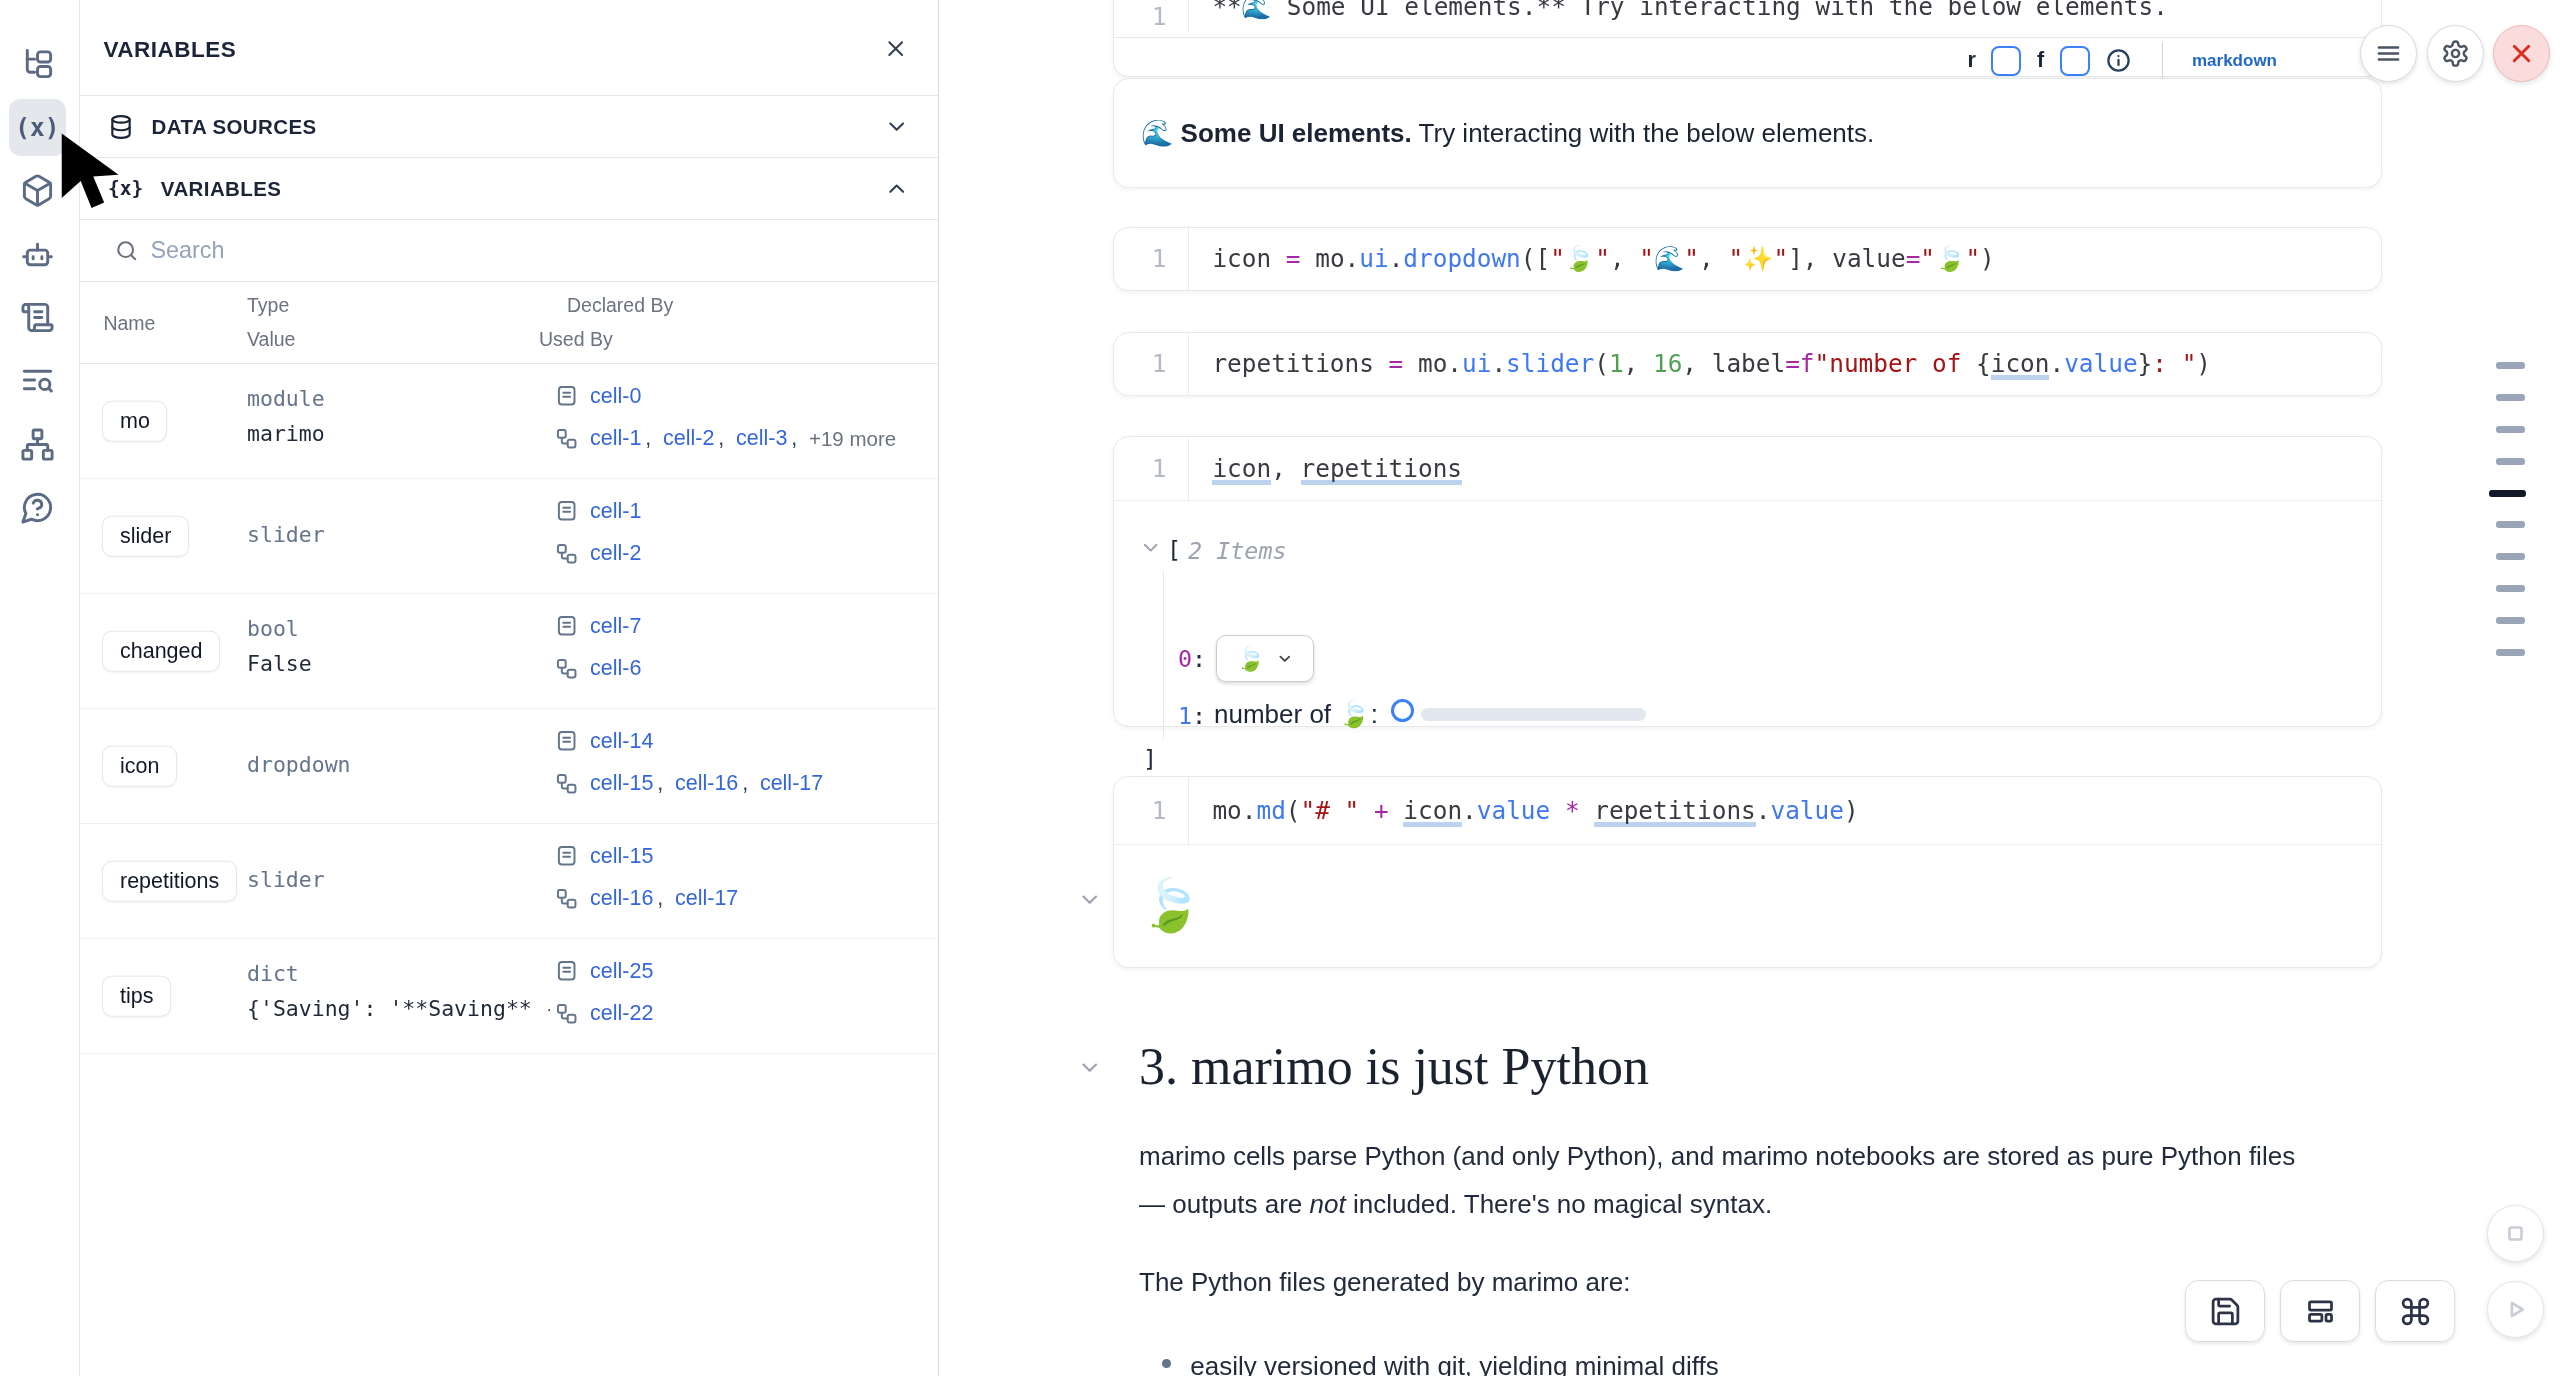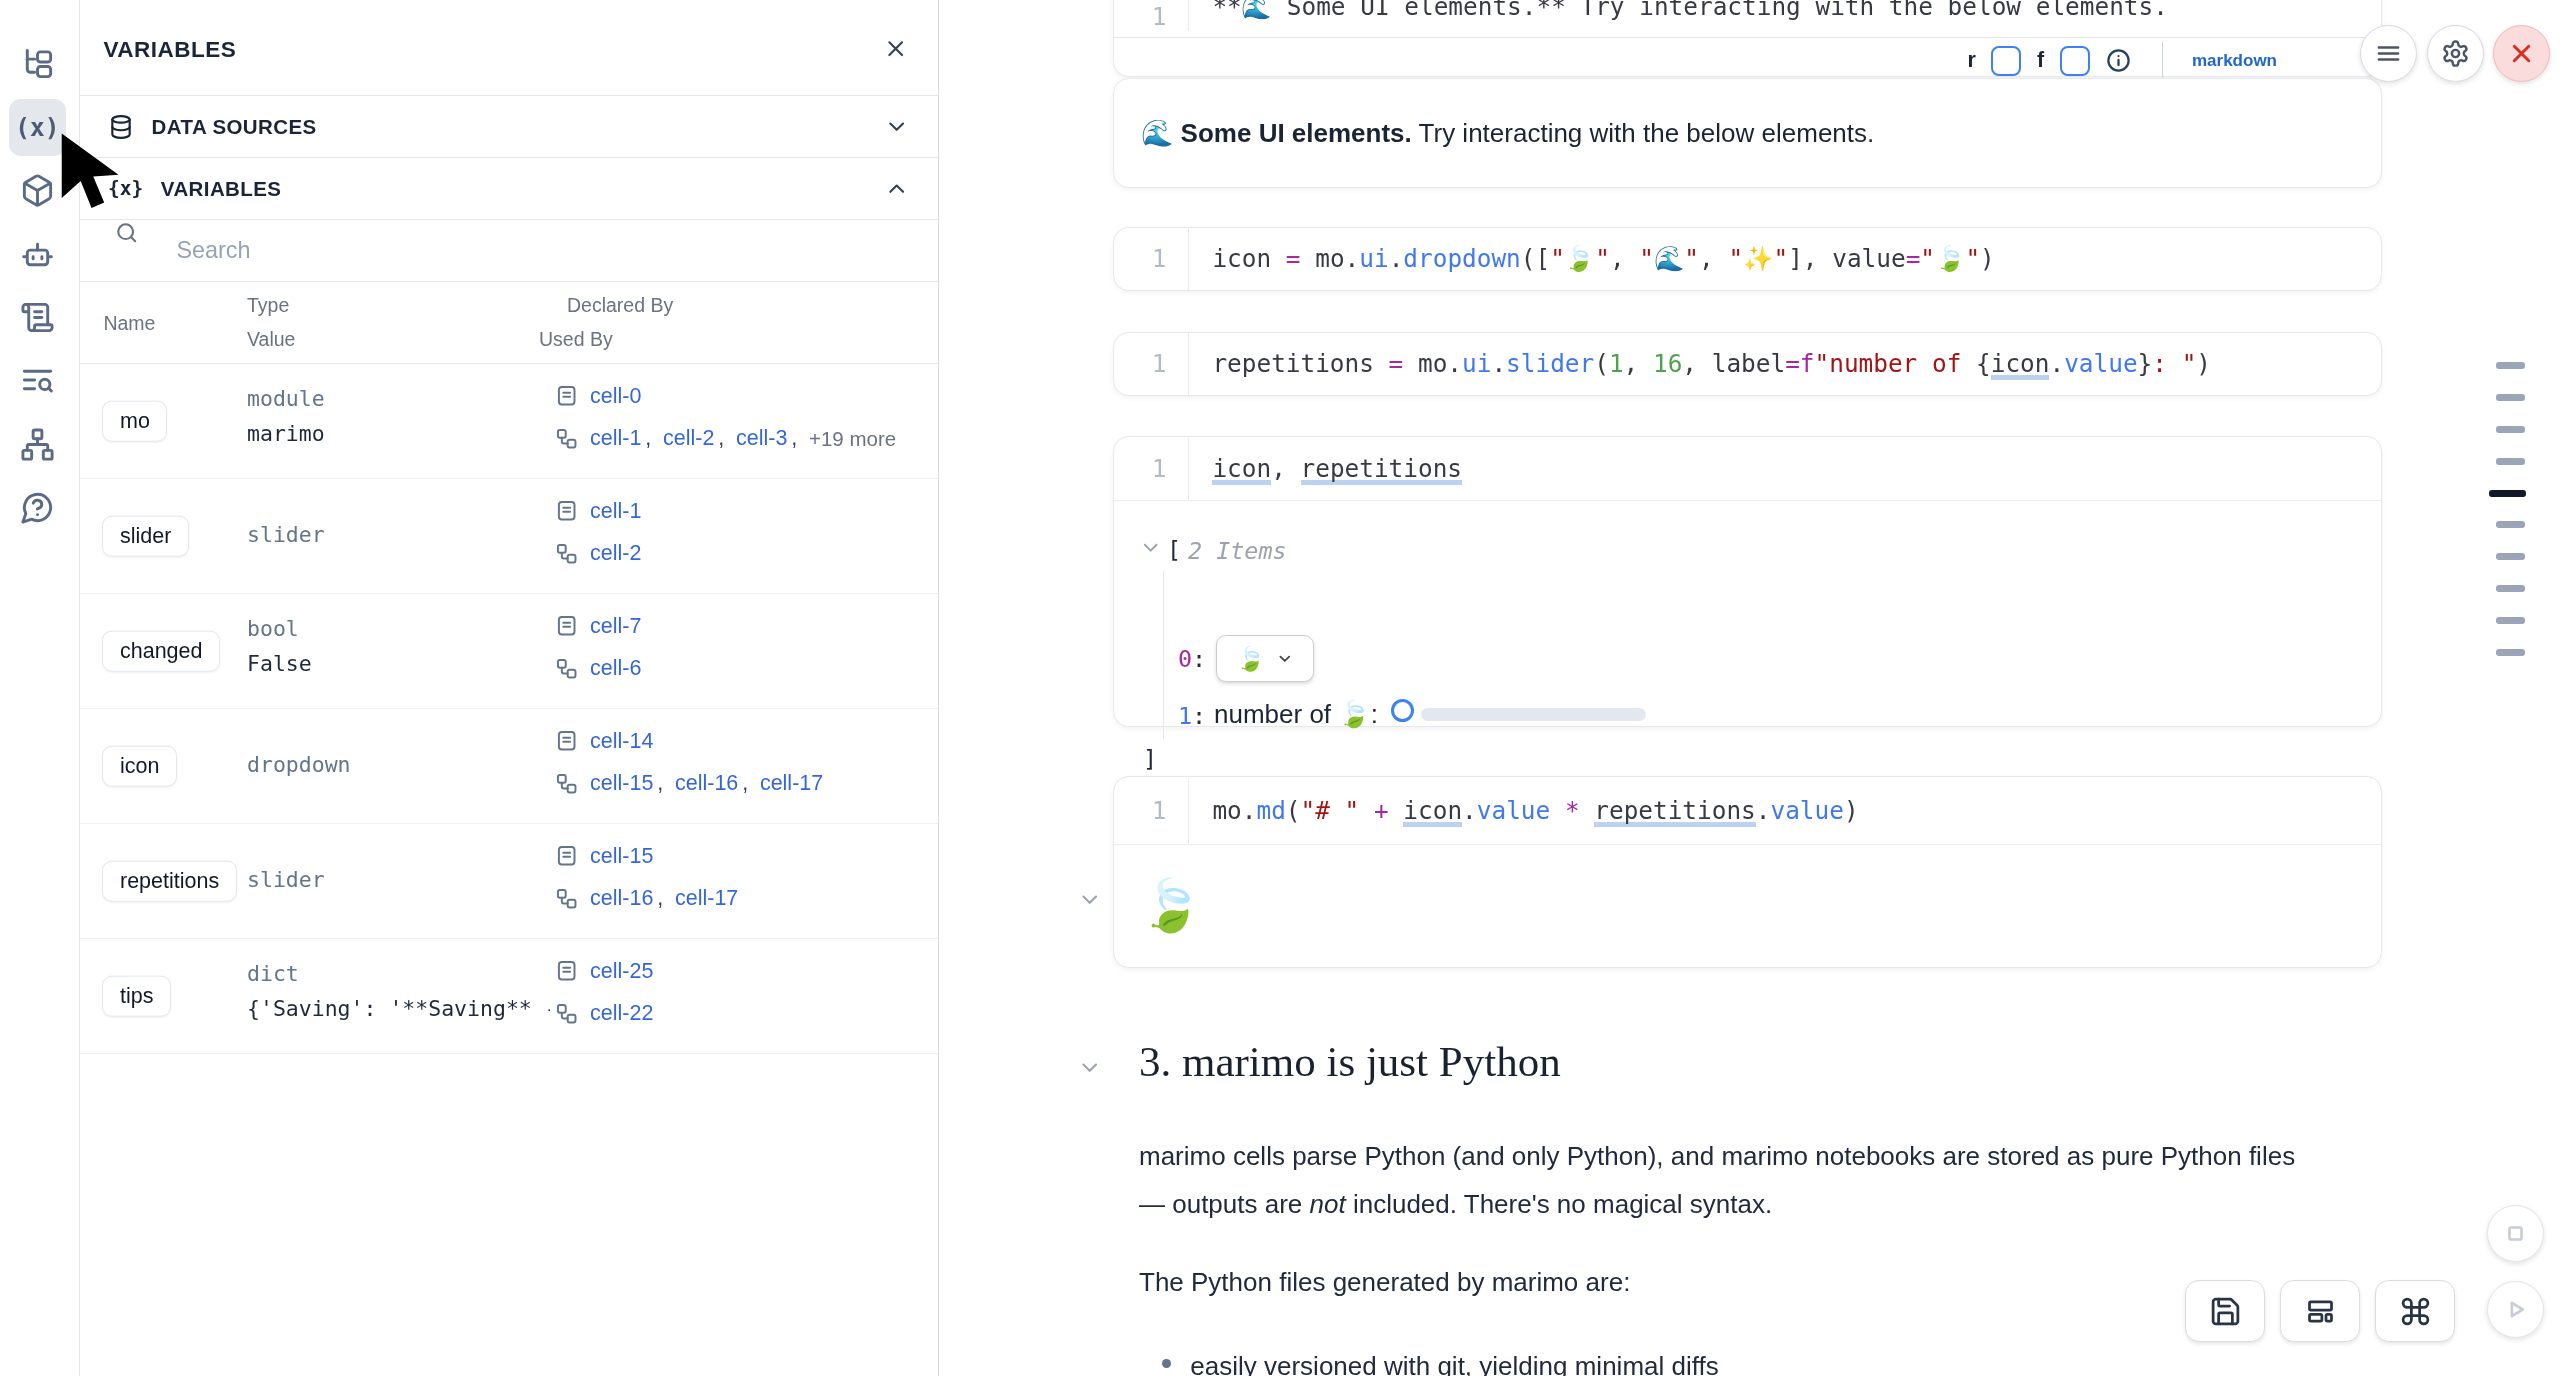--- a/index.html
+++ b/index.html
@@ -23,21 +23,21 @@
   .panel-header{position:relative;height:95px;border-bottom:1px solid #e5e7eb;}
   .panel-title{position:absolute;left:24.4px;top:37px;font-size:22.5px;font-weight:bold;letter-spacing:0.5px;color:#1b2537;}
   .panel-close{position:absolute;right:27px;top:33px;width:31px;height:31px;color:#374151;display:flex;align-items:center;justify-content:center;cursor:pointer;}
   .panel-close svg{width:25.4px;height:25.4px;stroke:#374151;stroke-width:2;fill:none;stroke-linecap:round;}
   .section-row{position:relative;height:61px;border-bottom:1px solid #e5e7eb;display:flex;align-items:center;padding:0 29px;gap:17.6px;}
   .section-label{font-size:20.5px;font-weight:bold;letter-spacing:0.4px;color:#1b2537;}
   .section-row svg.lead{width:26px;height:26px;stroke:#1b2537;stroke-width:2;fill:none;stroke-linecap:round;stroke-linejoin:round;}
   .section-chev{margin-left:auto;}
   .section-chev svg{width:25.4px;height:25.4px;stroke:#334155;stroke-width:2;fill:none;stroke-linecap:round;stroke-linejoin:round;}
   .sec-varicon{font-family:"DejaVu Sans Mono",monospace;font-size:19.5px;color:#1b2537;font-weight:bold;}
-  .search-row{position:relative;height:61px;border-bottom:1px solid #e5e7eb;display:flex;padding:0 35px;gap:35px;}
+  .search-row{position:relative;height:61px;border-bottom:1px solid #e5e7eb;display:flex;align-items:center;padding:0 35px;gap:9px;}
   .search-row svg{width:25.4px;height:25.4px;stroke:#6b7280;stroke-width:2;fill:none;stroke-linecap:round;}
   .search-input{border:none;outline:none;font-size:23.4px;color:#1f2937;flex:1;font-family:"Liberation Sans",sans-serif;}
   .search-input::placeholder{color:#94a3b8;}
   
   .thead{position:relative;height:81px;border-bottom:1px solid #e5e7eb;color:#6b7280;font-size:19.5px;}
   .thead .h-name{position:absolute;left:24.4px;top:30px;}
   .thead .h-type{position:absolute;left:168px;top:11.7px;}
   .thead .h-value{position:absolute;left:168px;top:46px;}
   .thead .h-declared{position:absolute;left:488px;top:11.7px;}
   .thead .h-used{position:absolute;left:460px;top:46px;}
@@ -99,21 +99,21 @@
   .slider-thumb{position:absolute;left:277px;top:198px;width:23.4px;height:23.4px;border-radius:50%;background:#fff;border:3.9px solid #3b82f6;box-sizing:border-box;cursor:pointer;}
   .cons-close{position:absolute;left:29px;top:244px;}
   
   .cell5{top:776px;height:192px;}
   .cell5 .editor{height:67px;border-bottom:1px solid #eceff2;}
   .cell5 .codepane{line-height:66px;height:66px;}
   .leafout{padding:35px 0 0 25.4px;font-size:51px;line-height:1;}
   .out-chev{position:absolute;z-index:3;}
   .out-chev svg{width:25.4px;height:25.4px;stroke:#9ca3af;stroke-width:2;fill:none;stroke-linecap:round;stroke-linejoin:round;}
   
-  .md-h1{position:absolute;left:1139px;top:1037px;font-family:"Liberation Serif",serif;font-size:43px;font-weight:500;color:#1a2230;}
+  .md-h1{position:absolute;left:1139px;top:1037px;font-family:"Liberation Serif",serif;font-size:52px;font-weight:500;color:#1a2230;}
   .md-p{position:absolute;left:1139px;width:1269px;font-size:26px;color:#212b3d;}
   .md-p i{font-style:italic;}
   .p1a{top:1141px;} .p1b{top:1189px;} .p2{top:1267px;}
   .md-li{position:absolute;left:1162px;top:1351px;font-size:26px;color:#212b3d;display:flex;gap:19.5px;align-items:baseline;}
   .li-dot{width:8.8px;height:8.8px;border-radius:50%;background:#64748b;position:relative;top:-6.8px;flex:none;}
   
   .circ-btn{position:absolute;width:57px;height:57px;border-radius:50%;background:#fff;border:1px solid #d8dbe0;box-shadow:0 2px 4.9px rgba(15,23,42,.12);display:flex;align-items:center;justify-content:center;cursor:pointer;box-sizing:border-box;}
   .circ-btn svg{width:29px;height:29px;stroke:#4b5563;stroke-width:2;fill:none;stroke-linecap:round;stroke-linejoin:round;}
   .btn-close-nb{background:#fbdcdc;border-color:#f3b8b8;}
   .btn-close-nb svg{stroke:#d92d20;stroke-width:2.4;}

